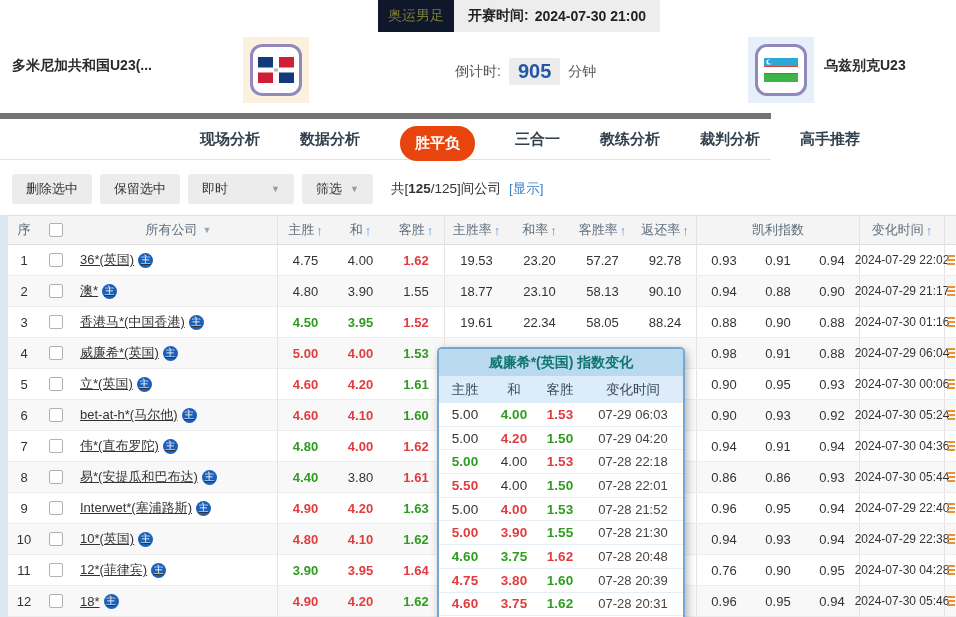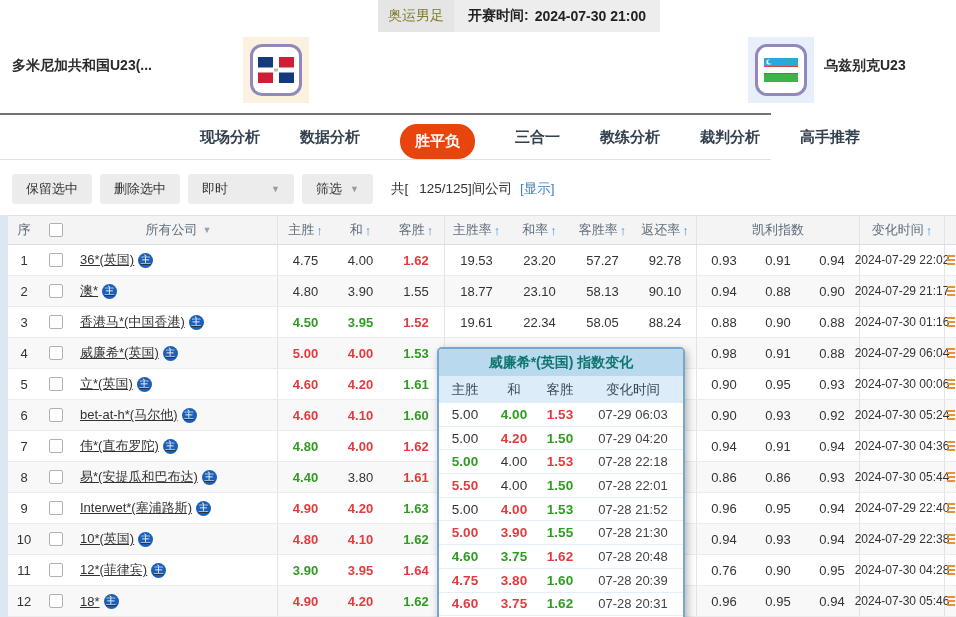--- a/index.html
+++ b/index.html
@@ -1,46 +1,46 @@
 <!DOCTYPE html>
 <html><head>
 <meta charset="utf-8">
 <style>
   html,body{margin:0;padding:0;}
   body{font-family:"Liberation Sans","DejaVu Sans",sans-serif;background:#fff;}
   #app{position:relative;width:956px;height:617px;overflow:hidden;background:#fff;}
 
   
   #top-strip{position:absolute;left:378px;top:0;height:28px;display:flex;align-items:stretch;font-size:14px;}
-  .league-badge{background:#e5e5e5;color:#7f7b35;display:flex;align-items:center;padding:16px 10px;}
+  .league-badge{background:#0f172a;color:#7f7b35;display:flex;align-items:center;padding:16px 10px;}
   .kickoff{background:#ededed;display:flex;align-items:center;gap:6px;padding:16px 14px;font-weight:bold;color:#222;}
 
   
   .team-name{position:absolute;top:57px;font-size:14px;font-weight:bold;color:#2b2b2b;white-space:nowrap;}
   #home-name{left:12px;width:230px;overflow:hidden;}
   #away-name{left:824px;}
   .flag-tile{position:absolute;top:37px;width:66px;height:66px;display:flex;align-items:center;justify-content:center;}
   #home-flag-tile{left:243px;background:#fcf1de;}
   #away-flag-tile{left:748px;background:#e7effa;}
   .flag-card{width:52px;height:52px;background:#fff;border:3px solid #9188bb;border-radius:12px;box-sizing:border-box;display:flex;align-items:center;justify-content:center;}
   #countdown{position:absolute;left:455px;top:58px;display:flex;align-items:center;gap:8px;font-size:14px;color:#555;}
   #countdown .cd-val{background:#ececec;color:#2456a8;font-weight:bold;font-size:20px;padding:2px 9px;border-radius:2px;}
 
   
-  #tabbar{position:absolute;left:0;top:113px;width:771px;height:47px;box-sizing:border-box;border-top:2px solid #737373;border-bottom:1px solid #e2e2e2;display:flex;align-items:center;gap:40px;padding-left:200px;font-size:15px;font-weight:bold;color:#33404e;}
+  #tabbar{position:absolute;left:0;top:113px;width:771px;height:47px;box-sizing:border-box;border-top:6px solid #737373;border-bottom:1px solid #e2e2e2;display:flex;align-items:center;gap:40px;padding-left:200px;font-size:15px;font-weight:bold;color:#33404e;}
   .tab{cursor:pointer;white-space:nowrap;}
   .tab.active{background:#e8440d;color:#fff;border-radius:17px;padding:8px 15px;margin-top:8px;}
 
   
   #toolbar{position:absolute;left:0;top:163px;width:956px;height:52px;display:flex;align-items:center;padding-left:12px;box-sizing:border-box;gap:8px;}
   .btn{background:#ececec;height:30px;display:flex;align-items:center;padding:0 14px;border-radius:3px;font-size:13px;color:#333;cursor:pointer;white-space:nowrap;}
   .btn .caret{font-size:9px;color:#999;margin-left:8px;}
   .btn.select{width:78px;justify-content:space-between;}
   #company-count{margin-left:10px;font-size:13.5px;color:#333;}
-  #company-count b{font-weight:normal;padding-left:11px;}
+  #company-count b{font-weight:bold;}
   #show-link{color:#3b82c4;cursor:pointer;margin-left:4px;}
   #settings-btn{position:absolute;left:895px;top:174px;}
 
   
   #left-gutter{position:absolute;left:0;top:215px;width:8px;height:402px;background:#dbe7f2;}
   #odds-table{position:absolute;left:8px;top:215px;width:948px;}
   .grid{display:grid;grid-template-columns:32px 32px 206px 55px 55px 57px 63px 63px 63px 63px 54px 54px 55px 85px 11px;align-items:center;}
   #t-head{height:30px;background:#f4f4f4;border-top:1px solid #e0e0e0;border-bottom:1px solid #ddd;box-sizing:border-box;font-size:13px;color:#5e6d7c;}
   #t-head .hc{display:flex;align-items:center;justify-content:center;height:100%;white-space:nowrap;}
   .arrow-up{color:#4a90d9;font-weight:bold;margin-left:2px;}
@@ -90,20 +90,25 @@
       <svg width="36" height="26" viewBox="0 0 36 26">
         <rect x="0" y="0" width="15" height="10.5" fill="#123a7d"></rect>
         <rect x="21" y="0" width="15" height="10.5" fill="#cf1f36"></rect>
         <rect x="0" y="15.5" width="15" height="10.5" fill="#cf1f36"></rect>
         <rect x="21" y="15.5" width="15" height="10.5" fill="#123a7d"></rect>
         <rect x="16" y="11.5" width="4" height="3" fill="#b9b9b9"></rect>
       </svg>
     </div>
   </div>
 
+  <div id="countdown">
+    <span>倒计时:</span>
+    <span class="cd-val">905</span>
+    <span>分钟</span>
+  </div>
 
   <div id="away-flag-tile" class="flag-tile">
     <div class="flag-card">
       <svg width="34" height="24" viewBox="0 0 34 24">
         <rect x="0" y="0" width="34" height="8" fill="#2ba7d8"></rect>
         <rect x="0" y="8" width="34" height="1" fill="#d6453c"></rect>
         <rect x="0" y="9" width="34" height="6" fill="#ffffff"></rect>
         <rect x="0" y="15" width="34" height="1" fill="#d6453c"></rect>
         <rect x="0" y="16" width="34" height="8" fill="#3cb44a"></rect>
         <circle cx="5" cy="4" r="2.6" fill="#ffffff"></circle>
@@ -117,22 +122,22 @@
     <span class="tab">现场分析</span>
     <span class="tab">数据分析</span>
     <span class="tab active">胜平负</span>
     <span class="tab">三合一</span>
     <span class="tab">教练分析</span>
     <span class="tab">裁判分析</span>
     <span class="tab">高手推荐</span>
   </div>
 
   <div id="toolbar">
+    <div class="btn">删除选中</div>
     <div class="btn">保留选中</div>
-    <div class="btn">删除选中</div>
     <div class="btn select">
       <span>即时</span>
       <span class="caret">▼</span>
     </div>
     <div class="btn">
       <span>筛选</span>
       <span class="caret">▼</span>
     </div>
     <div id="company-count">
       <span>共[</span><b>125</b><span>/125]间公司</span>

